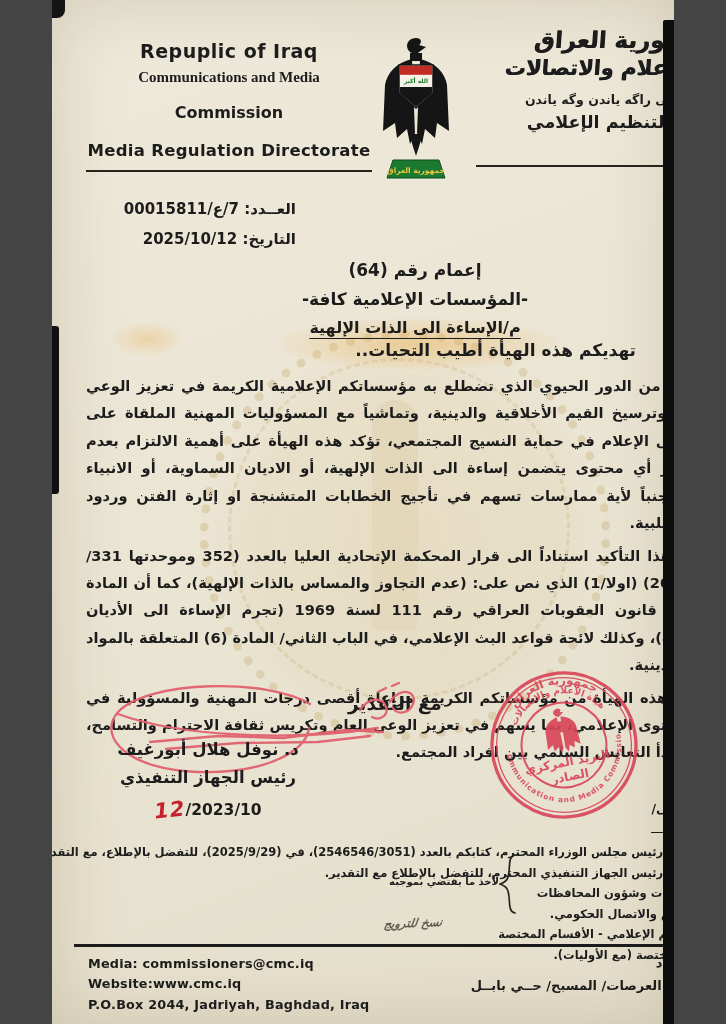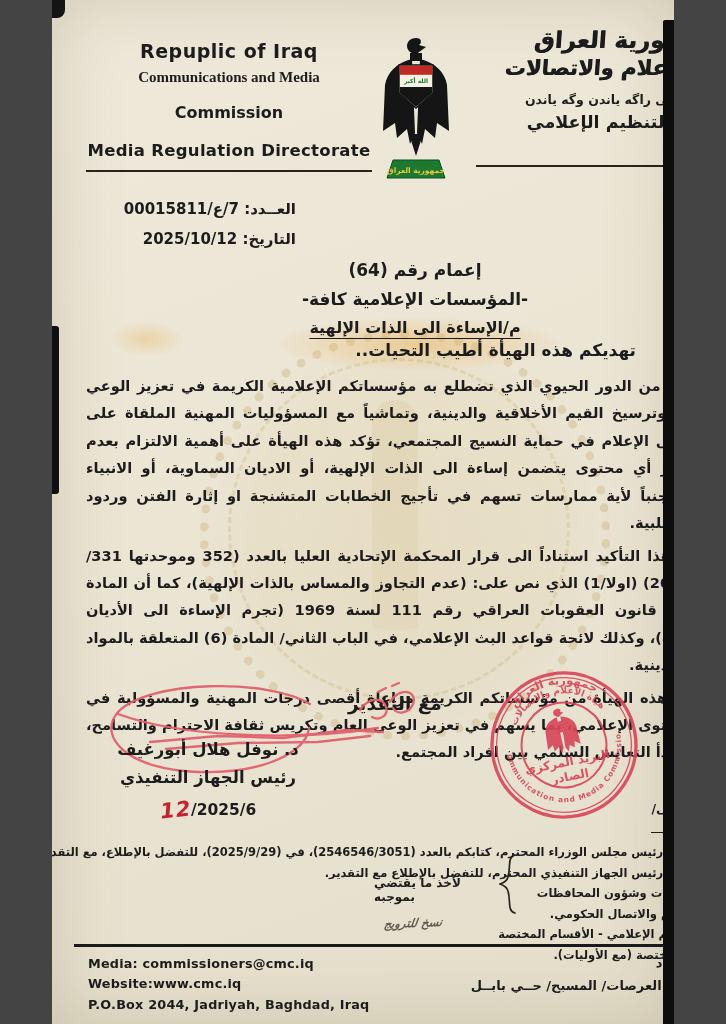--- a/index.html
+++ b/index.html
@@ -52,21 +52,21 @@
   .sig-block{left:42px;top:736px;width:228px;text-align:center;font-weight:bold;font-size:16.5px;line-height:1.68;}
   .sig-date{font-size:15.5px;}
   .hand-date{display:inline-block;color:#c6202e;font-size:21px;transform:rotate(-6deg) translateY(2px);font-style:italic;letter-spacing:1px;}
   .sig-svg{left:26px;top:662px;width:350px;height:130px;}
   .stamp{left:424px;top:662px;width:176px;height:166px;transform:rotate(-11deg);opacity:.92;}
   
   .cc{left:60px;top:798px;width:630px;text-align:right;font-weight:bold;font-size:11.5px;line-height:1.78;white-space:nowrap;}
   .cc-h{display:inline-block;border-bottom:1.5px solid #1c1c1c;padding-bottom:12px;margin-bottom:9px;font-size:12.5px;}
   .cc-item::before{content:"- ";}
   .brace{left:447px;top:853px;width:18px;height:62px;}
-  .brace-note{left:322px;top:876px;width:125px;text-align:left;font-weight:bold;font-size:12px;}
+  .brace-note{left:322px;top:876px;width:125px;text-align:right;font-weight:bold;font-size:10px;}
   .hand-note{left:332px;top:916px;color:#4a463c;font-size:11.5px;font-style:italic;transform:rotate(-2deg) skewX(-10deg);opacity:.85;font-weight:bold;}
   
   .rule-f{left:22px;top:944px;width:693px;height:2.6px;background:#1b1b1b;}
   .foot-left{left:36px;top:954px;font-weight:bold;font-size:12.8px;line-height:1.6;letter-spacing:.2px;}
   .foot-right{left:380px;top:952px;width:310px;text-align:right;font-weight:bold;font-size:13px;line-height:1.75;}
   svg text{font-family:"DejaVu Sans",sans-serif;}
 </style>
 </head>
 <body>
 
@@ -140,21 +140,21 @@
       <path d="M88,87 L160,81 L240,80 L292,74"></path>
       <path d="M282,48 c8,-12 22,-14 26,-3 c3,9 -7,14 -14,10"></path>
       <path d="M312,40 c10,-16 28,-11 23,2 c-4,10 -16,11 -20,4"></path>
       <path d="M300,30 l8,-4 M314,24 l7,-3"></path>
     </g>
   </svg>
 
   <div class="abs sig-block ar">
     <div>د. نوفل هلال أبورغيف</div>
     <div>رئيس الجهاز التنفيذي</div>
-    <div class="sig-date"><span>2025/6/</span><span class="hand-date">12</span></div>
+    <div class="sig-date"><span>2023/10/</span><span class="hand-date">12</span></div>
   </div>
 
   <svg class="abs stamp" viewBox="0 0 180 180">
     <defs>
       <path id="arc1" d="M 24,90 A 66,66 0 1 1 156,90"></path>
       <path id="arc2" d="M 34,90 A 56,56 0 1 1 146,90"></path>
       <path id="arc3" d="M 28,90 A 62,62 0 0 0 152,90"></path>
     </defs>
     <g stroke="#d9475a" fill="none">
       <circle cx="90" cy="90" r="78" stroke-width="3.6"></circle>

